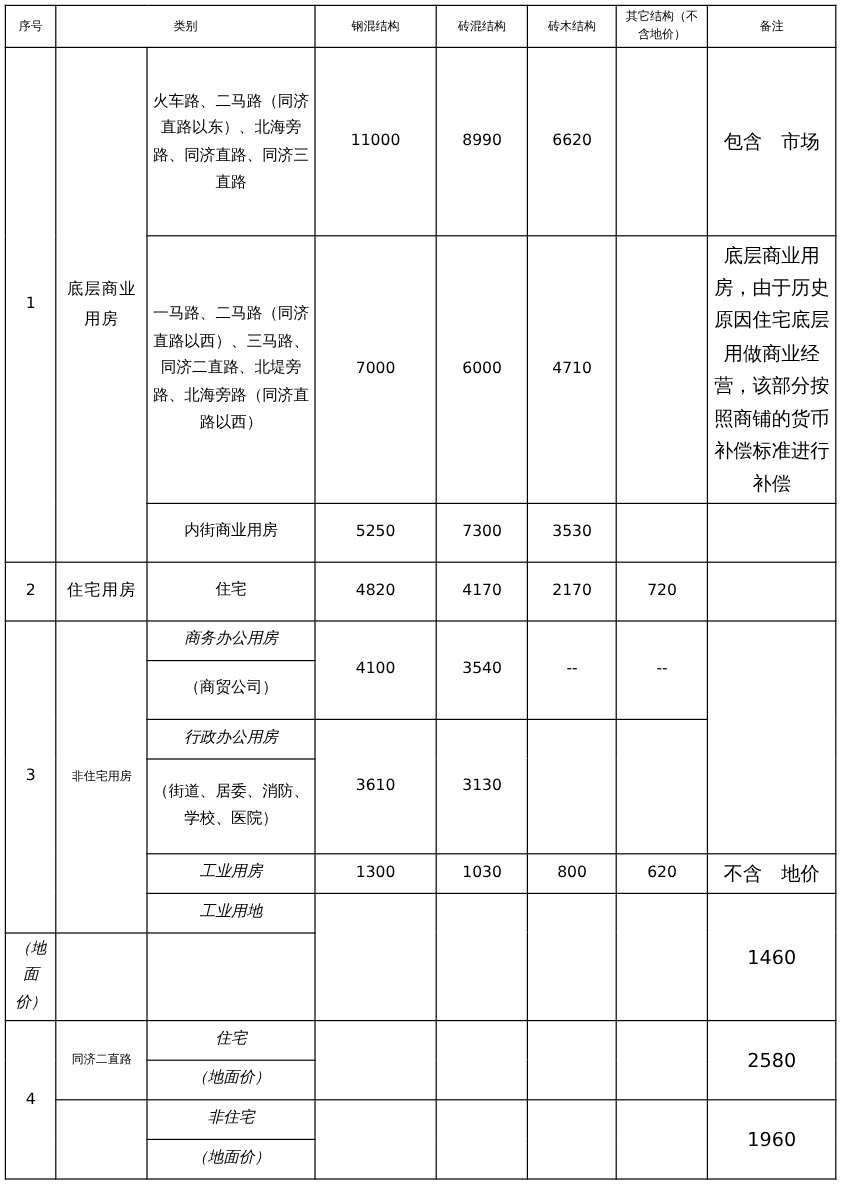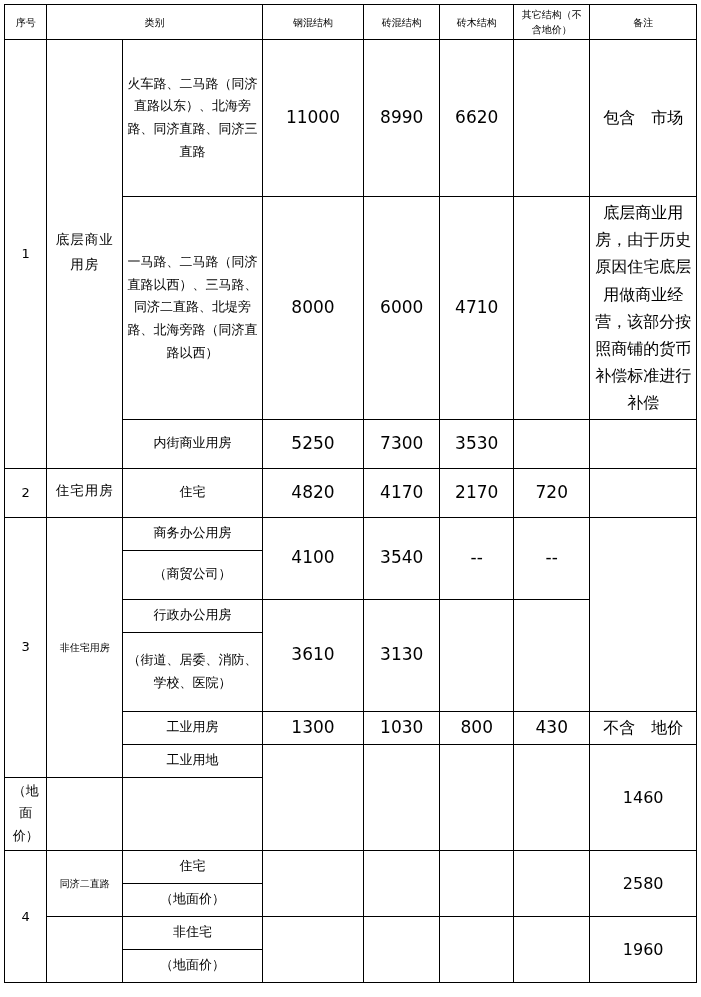--- a/index.html
+++ b/index.html
@@ -43,43 +43,42 @@
     margin-top: 20px;
   }
   .num {
     font-weight: bold;
     font-size: 13px;
   }
   .catname {
     font-size: 13.5px;
     letter-spacing: 1px;
     line-height: 1.8;
-    font-family: Liberation Mono, monospace;
   }
   .subname {
     font-size: 10px;
     line-height: 1.7;
   }
   .detail {
     font-size: 13px;
     line-height: 1.75;
     text-align: center;
     padding: 4px 6px;
   }
   .val {
-    font-size: 17px;
+    font-size: 13px;
   }
   .note {
     font-size: 16px;
     line-height: 1.7;
     padding: 4px 5px;
   }
   .tall1 { height: 152px; font-family: Liberation Serif, serif; }
   .tall2 { height: 210px; }
-  .r-small { height: 28px; }
+  .r-small { height: 28px; font-style: italic; }
   .r-mid { height: 44px; }
   col.c0 { width: 40px; }
   col.c1 { width: 72px; }
   col.c2 { width: 132px; }
   col.c3 { width: 96px; }
   col.c4 { width: 72px; }
   col.c5 { width: 70px; }
   col.c6 { width: 72px; }
   col.c7 { width: 101px; }
 </style>
@@ -116,21 +115,21 @@
         <td class="catname" rowspan="3">底层商业用房</td>
         <td class="detail tall1">火车路、二马路（同济直路以东）、北海旁路、同济直路、同济三直路</td>
         <td class="val">11000</td>
         <td class="val">8990</td>
         <td class="val">6620</td>
         <td class="val"></td>
         <td class="note">包含　市场</td>
       </tr>
       <tr>
         <td class="detail tall2">一马路、二马路（同济直路以西）、三马路、同济二直路、北堤旁路、北海旁路（同济直路以西）</td>
-        <td class="val">8000</td>
+        <td class="val">7000</td>
         <td class="val">6000</td>
         <td class="val">4710</td>
         <td class="val"></td>
         <td class="note">底层商业用房，由于历史原因住宅底层用做商业经营，该部分按照商铺的货币补偿标准进行补偿</td>
       </tr>
       <tr>
         <td class="detail r-mid">内街商业用房</td>
         <td class="val">5250</td>
         <td class="val">7300</td>
         <td class="val">3530</td>
@@ -170,21 +169,21 @@
         <td class="val" rowspan="2"></td>
       </tr>
       <tr>
         <td class="detail" style="height:74px">（街道、居委、消防、学校、医院）</td>
       </tr>
       <tr>
         <td class="detail r-small">工业用房</td>
         <td class="val">1300</td>
         <td class="val">1030</td>
         <td class="val">800</td>
-        <td class="val">430</td>
+        <td class="val">620</td>
         <td class="note">不含　地价</td>
       </tr>
       <tr>
         <td class="detail r-small">工业用地</td>
         <td class="val" rowspan="2"></td>
         <td class="val" rowspan="2"></td>
         <td class="val" rowspan="2"></td>
         <td class="val" rowspan="2"></td>
         <td class="note" rowspan="2">1460</td>
       </tr>

